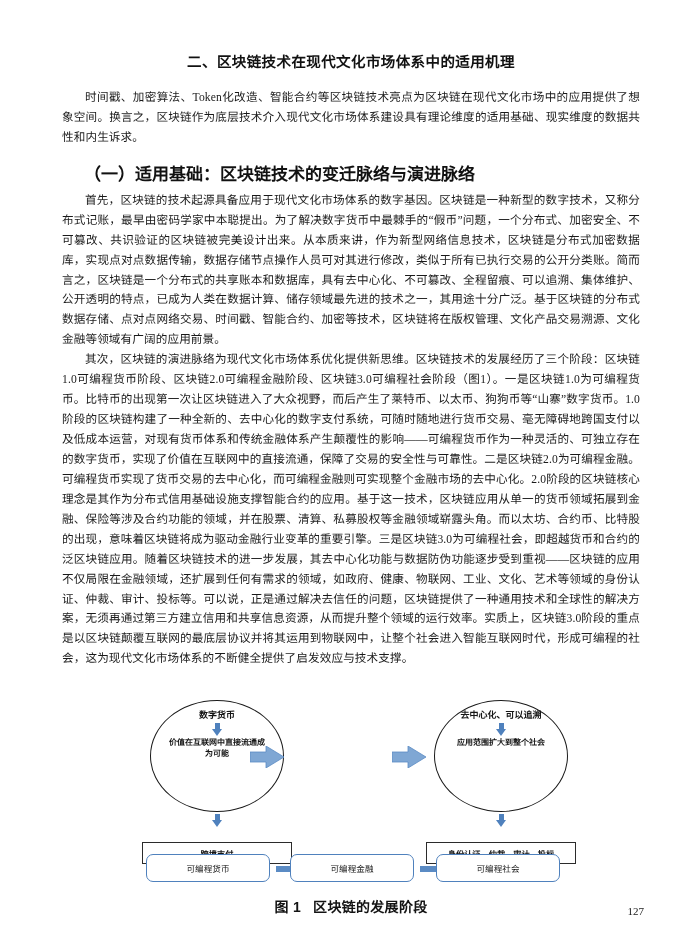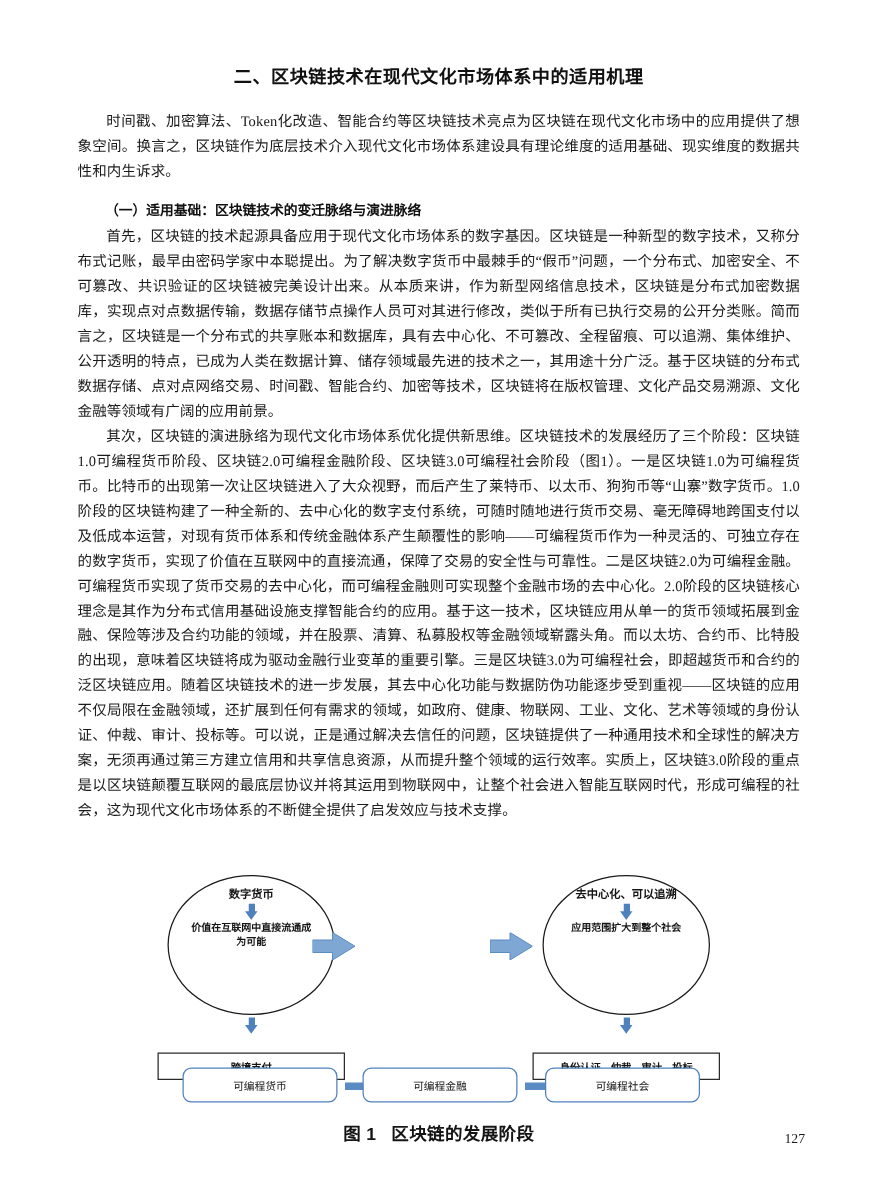--- a/index.html
+++ b/index.html
@@ -38,21 +38,21 @@
     text-align: center;
     letter-spacing: 0.4px;
     margin: 0 0 14px 0;
     padding: 0;
     line-height: 1.5;
     color: #111;
   }
 
   h2.sub-title {
     font-family: "Liberation Sans", "DejaVu Sans", sans-serif;
-    font-size: 11px;
+    font-size: 17px;
     font-weight: bold;
     margin: 12px 0 2px 0;
     padding: 0;
     text-indent: 22px;
     line-height: 1.72;
     color: #111;
   }
 
   p.body-par {
     font-size: 11.6px;
@@ -79,21 +79,21 @@
     width: 578px;
     height: 168px;
   }
 
   .stage {
     position: absolute;
     top: 0;
     width: 152px;
     height: 168px;
   }
-  .stage.s1 { left: 64px; }
+  .stage.s1 { left: 80px; }
   .stage.s2 { left: 222px; }
   .stage.s3 { left: 364px; }
 
   .ellipse {
     position: absolute;
     left: 8px;
     top: 0px;
     width: 134px;
     height: 112px;
     border: 1.2px solid #1b1b1b;

